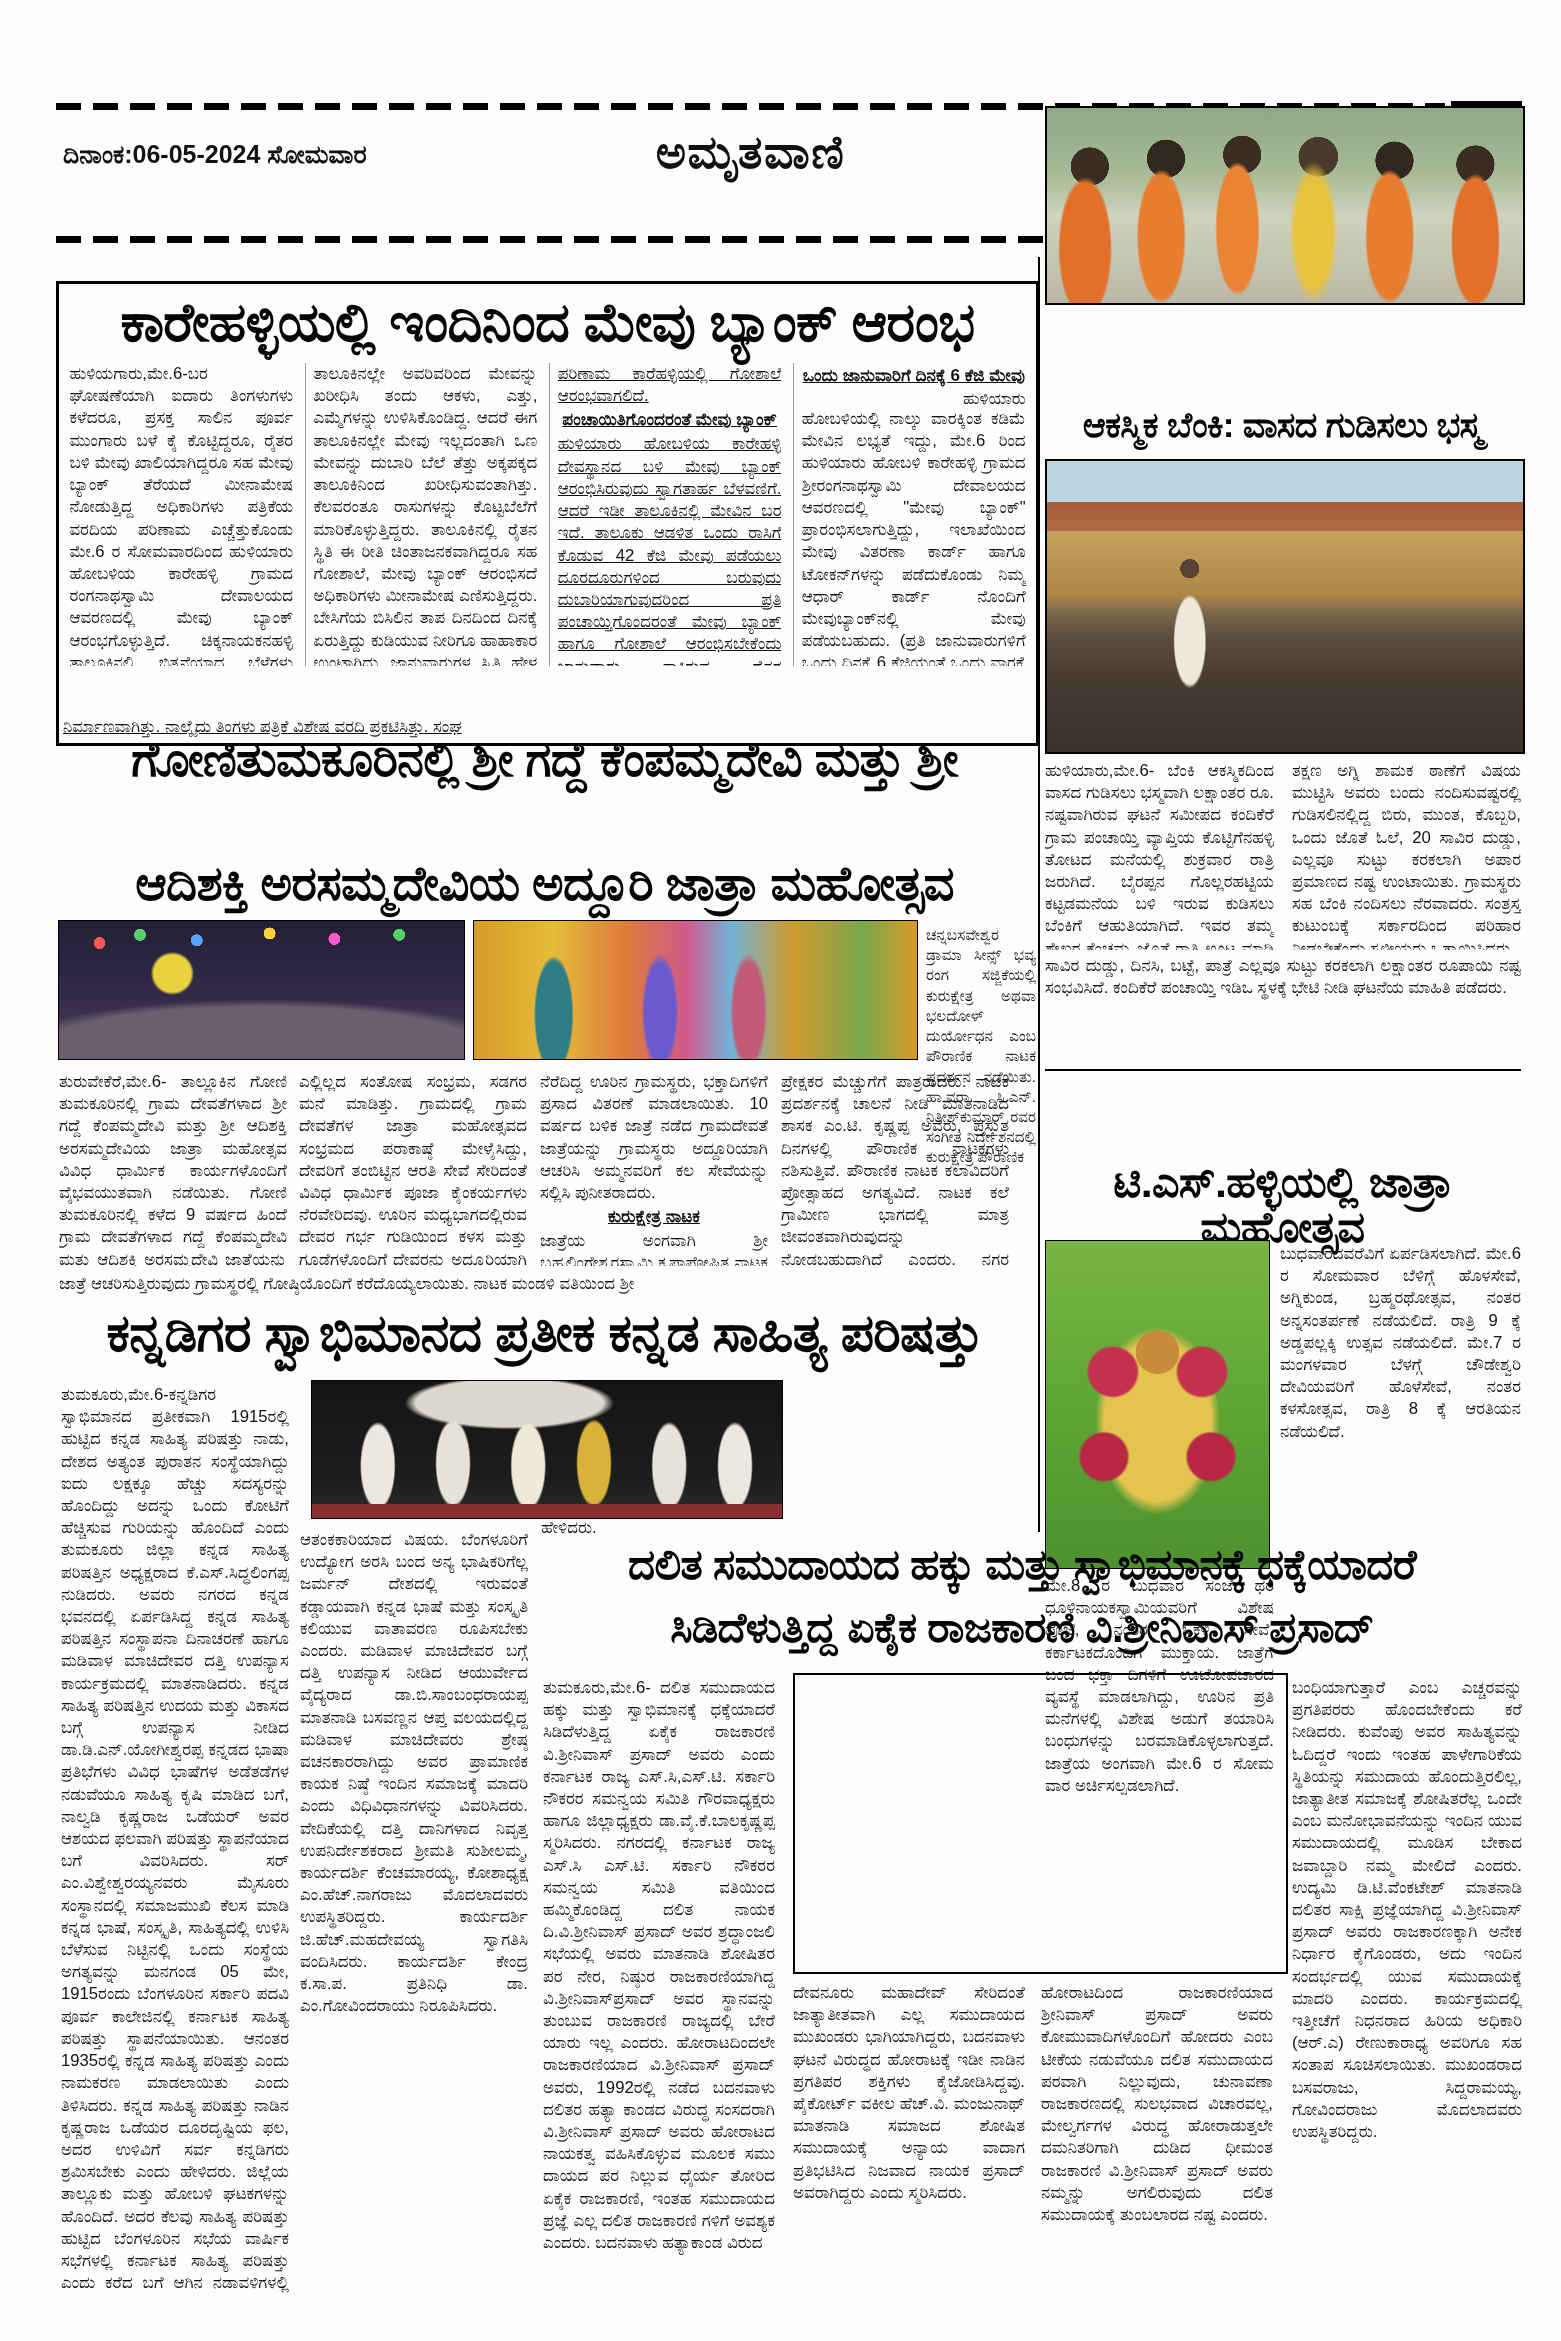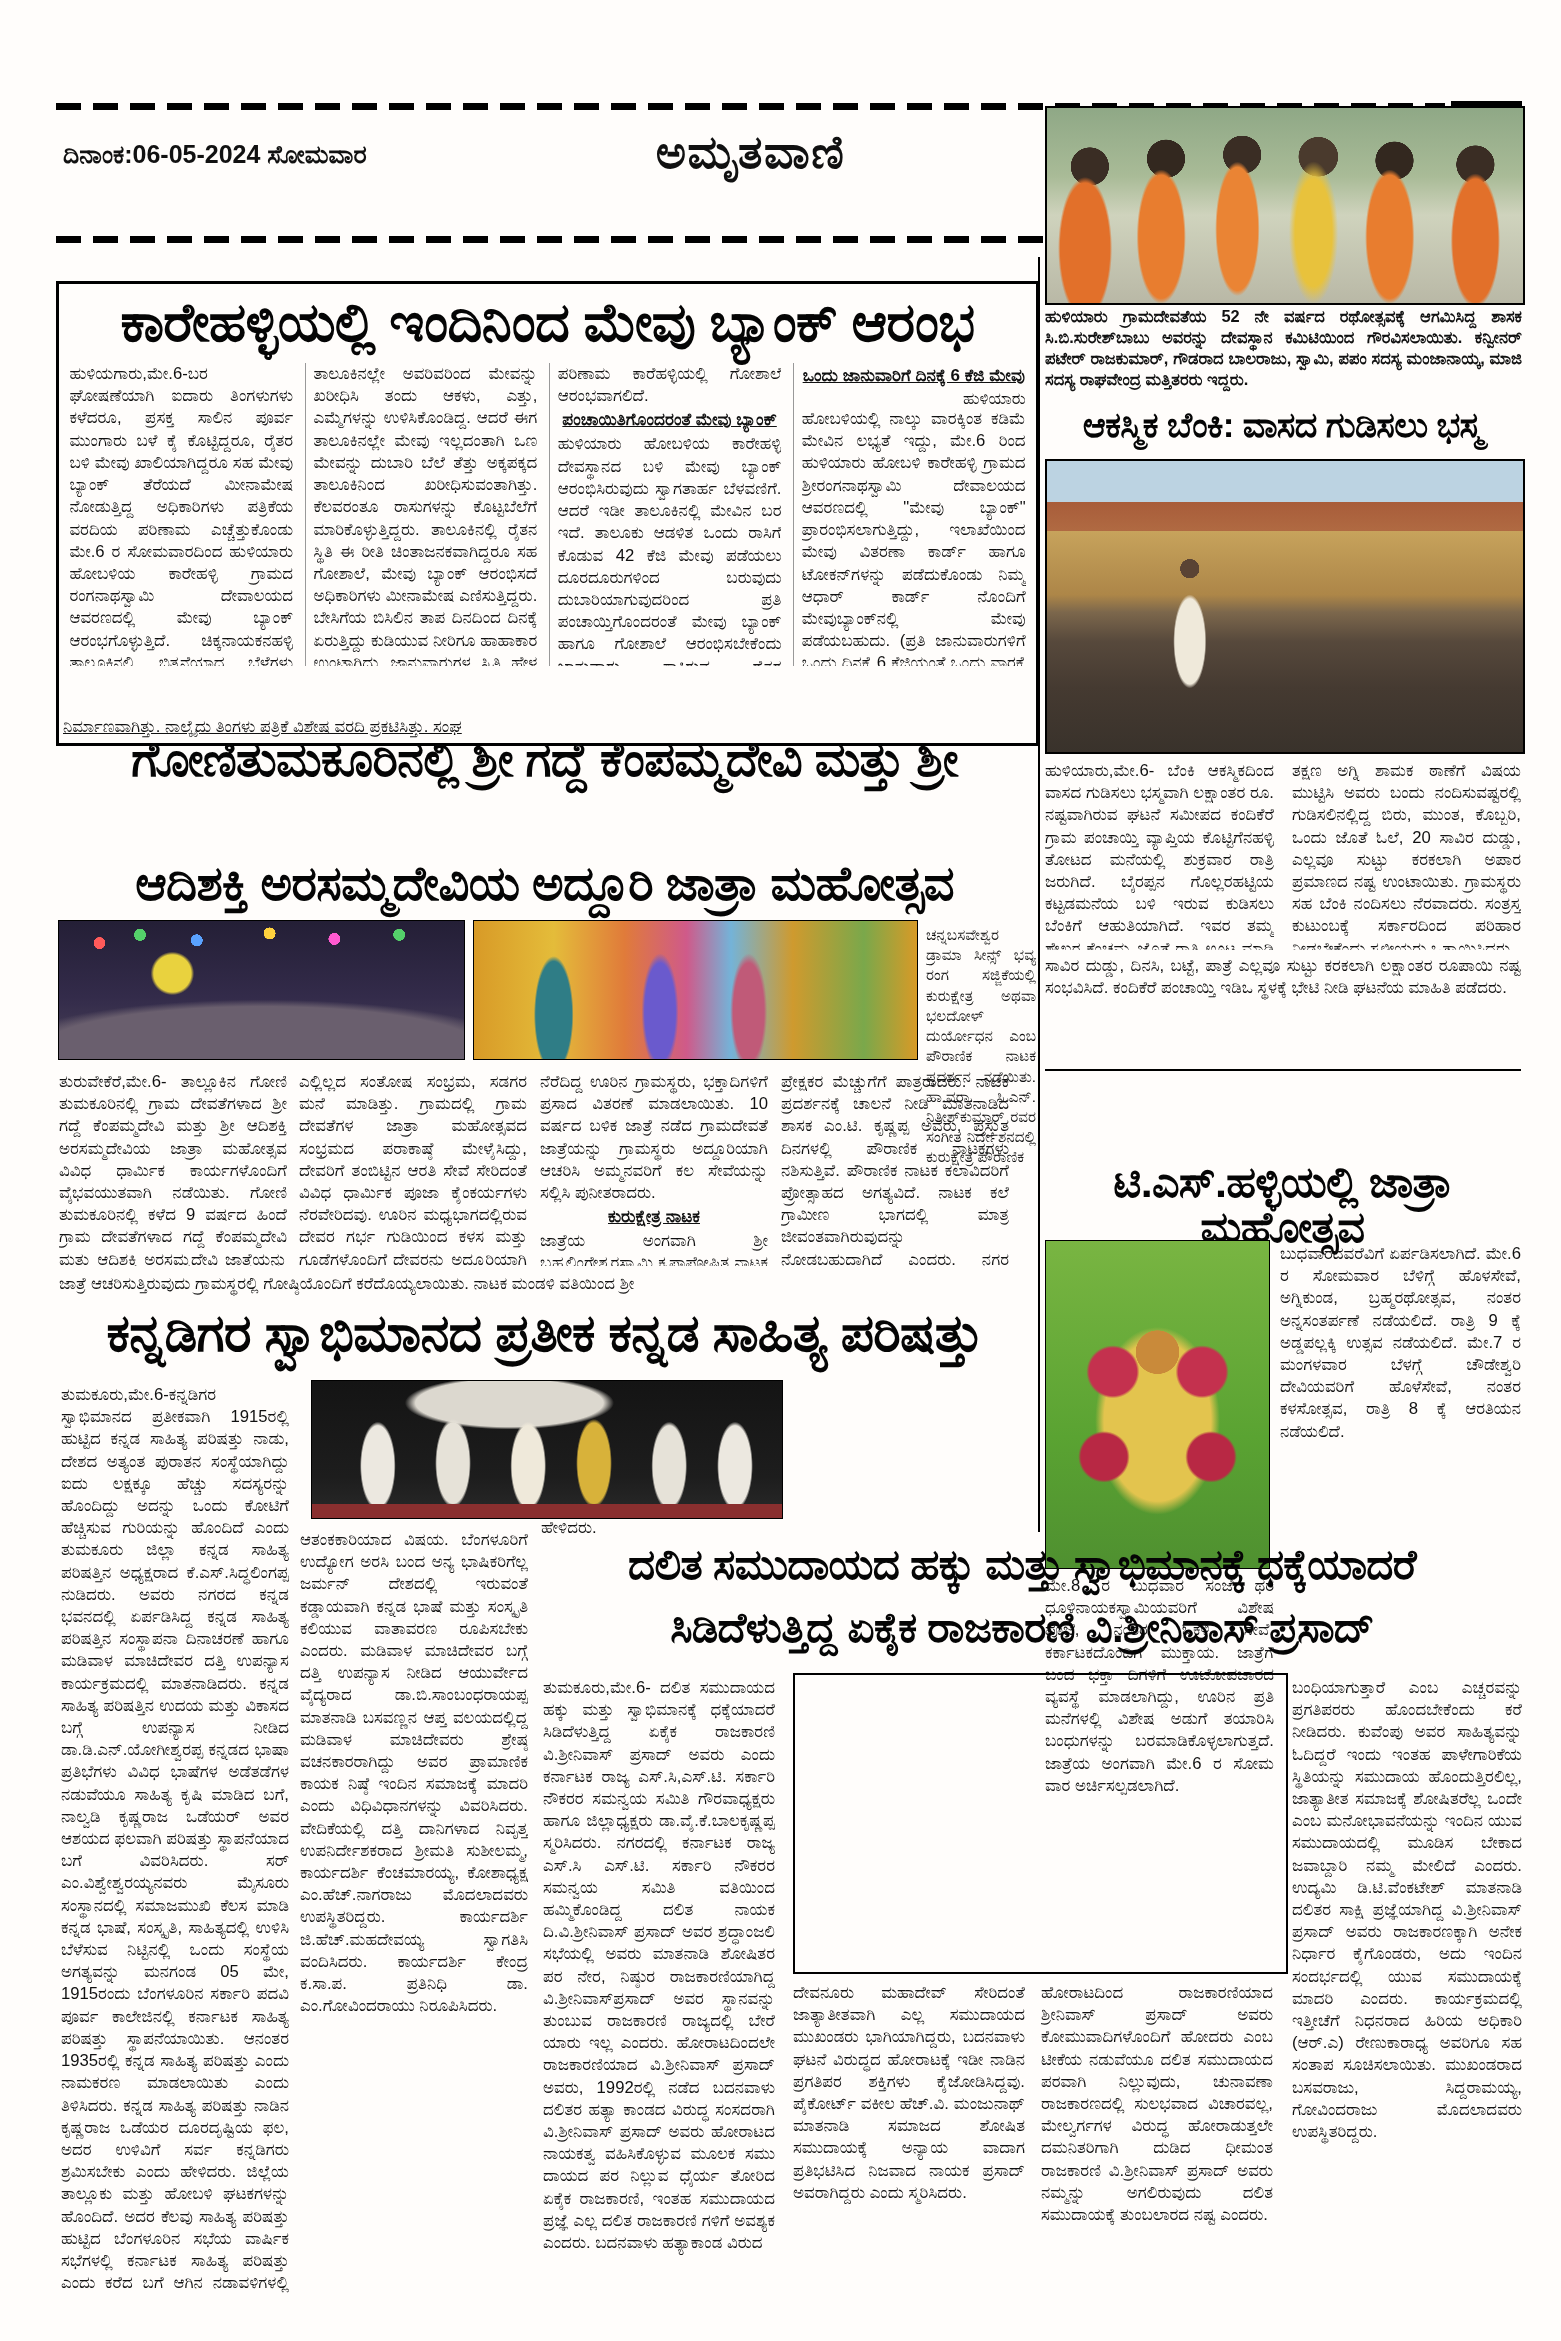--- a/index.html
+++ b/index.html
@@ -87,39 +87,38 @@
   <div class="abs" style="left:63px;top:140px;font-size:25px;font-weight:800;">ದಿನಾಂಕ:06-05-2024 ಸೋಮವಾರ</div>
   <div class="abs" style="left:56px;top:125px;width:1389px;text-align:center;font-size:46px;font-weight:900;letter-spacing:1.5px;">ಅಮೃತವಾಣಿ</div>
   <div class="abs" style="left:1451px;top:101px;width:71px;height:146px;background:#000;color:#fff;display:flex;align-items:center;justify-content:center;font-size:89px;font-weight:900;">3</div>
   <div class="abs dash" style="left:56px;top:236px;width:1389px;"></div>
 
   <div class="abs" style="left:56px;top:257px;width:977px;height:459px;border:3px solid #000;margin-top:24px;">
     <div class="hl" style="margin-top:10.4px;font-size:54px;">ಕಾರೇಹಳ್ಳಿಯಲ್ಲಿ ಇಂದಿನಿಂದ ಮೇವು ಬ್ಯಾಂಕ್ ಆರಂಭ</div>
     <div style="display:flex;gap:12px;padding:12px 10.4px 0 10.4px;height:303px;">
       <div class="bt" style="width:227px;height:100%;">ಹುಳಿಯಗಾರು,ಮೇ.6-ಬರ ಘೋಷಣೆಯಾಗಿ ಐದಾರು ತಿಂಗಳುಗಳು ಕಳೆದರೂ, ಪ್ರಸಕ್ತ ಸಾಲಿನ ಪೂರ್ವ ಮುಂಗಾರು ಬಳೆ ಕೈ ಕೊಟ್ಟಿದ್ದರೂ, ರೈತರ ಬಳಿ ಮೇವು ಖಾಲಿಯಾಗಿದ್ದರೂ ಸಹ ಮೇವು ಬ್ಯಾಂಕ್ ತೆರೆಯದೆ ಮೀನಾಮೇಷ ನೋಡುತ್ತಿದ್ದ ಅಧಿಕಾರಿಗಳು ಪತ್ರಿಕೆಯ ವರದಿಯ ಪರಿಣಾಮ ಎಚ್ಚೆತ್ತುಕೊಂಡು ಮೇ.6 ರ ಸೋಮವಾರದಿಂದ ಹುಳಿಯಾರು ಹೋಬಳಿಯ ಕಾರೇಹಳ್ಳಿ ಗ್ರಾಮದ ರಂಗನಾಥಸ್ವಾಮಿ ದೇವಾಲಯದ ಆವರಣದಲ್ಲಿ ಮೇವು ಬ್ಯಾಂಕ್ ಆರಂಭಗೊಳ್ಳುತ್ತಿದೆ. ಚಿಕ್ಕನಾಯಕನಹಳ್ಳಿ ತಾಲೂಕಿನಲ್ಲಿ ಬಿತ್ತನೆಯಾದ ಬೆಳೆಗಳು ವಿಫಲಗೊಂಡು ರೈತರು ಕಂಗಾಲಾಗಿದ್ದರು. ನಿರಂತರ ಮಳೆ ಕೊರತೆಯಿಂದ ಹಸಿರು ಮೇವು ಸಿಗದೆ ದುರಿತ ಮೇವು ಸಹ ಖಾಲಿಯಾಗಿ ದುಡ್ಡು ಕೊಟ್ಟೂ ಮೇವು ಸಿಗದ ಸ್ಥಿತಿ ನಿರ್ಮಾಣವಾಗಿತ್ತು. ನಾಲ್ಕೈದು ತಿಂಗಳು ಮೇವು ವಿಂಗಡಿಸುವ ಅನಿವಾರ್ಯ ಸ್ಥಿತಿ ನಿರ್ಮಾಣವಾಗಿತ್ತು.</div>
       <div class="bt" style="width:227px;height:100%;border-left:0.7px solid #999;padding-left:7.4px;">ತಾಲೂಕಿನಲ್ಲೇ ಅವರಿವರಿಂದ ಮೇವನ್ನು ಖರೀಧಿಸಿ ತಂದು ಆಕಳು, ಎತ್ತು, ಎಮ್ಮೆಗಳನ್ನು ಉಳಿಸಿಕೊಂಡಿದ್ದ. ಆದರೆ ಈಗ ತಾಲೂಕಿನಲ್ಲೇ ಮೇವು ಇಲ್ಲದಂತಾಗಿ ಒಣ ಮೇವನ್ನು ದುಬಾರಿ ಬೆಲೆ ತೆತ್ತು ಅಕ್ಕಪಕ್ಕದ ತಾಲೂಕಿನಿಂದ ಖರೀಧಿಸುವಂತಾಗಿತ್ತು. ಕೆಲವರಂತೂ ರಾಸುಗಳನ್ನು ಕೊಟ್ಟಬೆಲೆಗೆ ಮಾರಿಕೊಳ್ಳುತ್ತಿದ್ದರು. ತಾಲೂಕಿನಲ್ಲಿ ರೈತನ ಸ್ಥಿತಿ ಈ ರೀತಿ ಚಿಂತಾಜನಕವಾಗಿದ್ದರೂ ಸಹ ಗೋಶಾಲೆ, ಮೇವು ಬ್ಯಾಂಕ್ ಆರಂಭಿಸದೆ ಅಧಿಕಾರಿಗಳು ಮೀನಾಮೇಷ ಎಣಿಸುತ್ತಿದ್ದರು. ಬೇಸಿಗೆಯ ಬಿಸಿಲಿನ ತಾಪ ದಿನದಿಂದ ದಿನಕ್ಕೆ ಏರುತ್ತಿದ್ದು ಕುಡಿಯುವ ನೀರಿಗೂ ಹಾಹಾಕಾರ ಉಂಟಾಗಿದ್ದು ಜಾನುವಾರುಗಳ ಸ್ಥಿತಿ ಹೇಳ ತೀರದಾಗಿದೆ. ಅಧಿಕಾರಿಗಳ ಈ ನಿರ್ಲಕ್ಷ್ಯ ಧೋರಣೆಗೆ ಸಾಕಷ್ಟು ಟೀಕೆ ವ್ಯಕ್ತವಾದ ಬಗ್ಗೆ ಪತ್ರಿಕೆ ವಿಶೇಷ ವರದಿ ಪ್ರಕಟಿಸಿತ್ತು.</div>
-      <div style="width:227px;height:100%;border-left:0.7px solid #999;padding-left:7.4px;overflow:hidden;">
+      <div style="width:227px;height:100%;border-left:0.7px solid #999;padding-left:7.4px;overflow:hidden;text-decoration:underline;">
         <div class="bt">ಪರಿಣಾಮ ಕಾರೆಹಳ್ಳಿಯಲ್ಲಿ ಗೋಶಾಲೆ ಆರಂಭವಾಗಲಿದೆ.</div>
         <div class="subhead">ಪಂಚಾಯಿತಿಗೊಂದರಂತೆ ಮೇವು ಬ್ಯಾಂಕ್</div>
         <div class="bt">ಹುಳಿಯಾರು ಹೋಬಳಿಯ ಕಾರೇಹಳ್ಳಿ ದೇವಸ್ಥಾನದ ಬಳಿ ಮೇವು ಬ್ಯಾಂಕ್ ಆರಂಭಿಸಿರುವುದು ಸ್ವಾಗತಾರ್ಹ ಬೆಳವಣಿಗೆ. ಆದರೆ ಇಡೀ ತಾಲೂಕಿನಲ್ಲಿ ಮೇವಿನ ಬರ ಇದೆ. ತಾಲೂಕು ಆಡಳಿತ ಒಂದು ರಾಸಿಗೆ ಕೊಡುವ 42 ಕೆಜಿ ಮೇವು ಪಡೆಯಲು ದೂರದೂರುಗಳಿಂದ ಬರುವುದು ದುಬಾರಿಯಾಗುವುದರಿಂದ ಪ್ರತಿ ಪಂಚಾಯ್ತಿಗೊಂದರಂತೆ ಮೇವು ಬ್ಯಾಂಕ್ ಹಾಗೂ ಗೋಶಾಲೆ ಆರಂಭಿಸಬೇಕೆಂದು ಜಾನುವಾರು ಸಾಕಿರುವ ರೈತರ ಒತ್ತಾಯವಾಗಿದೆ. ಅಲ್ಲದೆ ಒಂದು ಜಾನುವಾರಿಗೆ ಕನಿಷ್ಠ ಒಂದು ವಾರಕ್ಕೆ ಸಾಕಾಗುವಷ್ಟು ಮೇವು ವಿತರಿಸಿದರೆ ಮಾತ್ರ ಅನುಕೂಲ ಆಗುವುದು ಎಂಬುದು ರೈತರ ಪರದಾಟವಾಗಿದೆ. ತಪ್ಪಿಸಬೇಕು.</div>
       </div>
       <div style="width:227px;height:100%;border-left:0.7px solid #999;padding-left:7.4px;overflow:hidden;">
         <div class="subhead">ಒಂದು ಜಾನುವಾರಿಗೆ ದಿನಕ್ಕೆ 6 ಕೆಜಿ ಮೇವು</div>
         <div style="text-align:right;font-size:16.4px;">ಹುಳಿಯಾರು</div>
         <div class="bt">ಹೋಬಳಿಯಲ್ಲಿ ನಾಲ್ಕು ವಾರಕ್ಕಿಂತ ಕಡಿಮೆ ಮೇವಿನ ಲಭ್ಯತೆ ಇದ್ದು, ಮೇ.6 ರಿಂದ ಹುಳಿಯಾರು ಹೋಬಳಿ ಕಾರೇಹಳ್ಳಿ ಗ್ರಾಮದ ಶ್ರೀರಂಗನಾಥಸ್ವಾಮಿ ದೇವಾಲಯದ ಆವರಣದಲ್ಲಿ "ಮೇವು ಬ್ಯಾಂಕ್" ಪ್ರಾರಂಭಿಸಲಾಗುತ್ತಿದ್ದು, ಇಲಾಖೆಯಿಂದ ಮೇವು ವಿತರಣಾ ಕಾರ್ಡ್ ಹಾಗೂ ಟೋಕನ್‌ಗಳನ್ನು ಪಡೆದುಕೊಂಡು ನಿಮ್ಮ ಆಧಾರ್ ಕಾರ್ಡ್ ನೊಂದಿಗೆ ಮೇವುಬ್ಯಾಂಕ್‌ನಲ್ಲಿ ಮೇವು ಪಡೆಯಬಹುದು. (ಪ್ರತಿ ಜಾನುವಾರುಗಳಿಗೆ ಒಂದು ದಿನಕ್ಕೆ 6 ಕೆಜಿಯಂತೆ ಒಂದು ವಾರಕ್ಕೆ ಬೇಕಾಗುವಷ್ಟು ಮೇವನ್ನು ವಿತರಿಸಲು ತಯಾರುಮಾಡಿಕೊಳ್ಳಲಾಗಿರುತ್ತದೆ).</div>
 
       </div>
     </div>
     <div class="bt" style="position:absolute;left:4px;bottom:4.5px;width:595px;white-space:nowrap;overflow:hidden;text-decoration:underline;">ನಿರ್ಮಾಣವಾಗಿತ್ತು. ನಾಲ್ಕೈದು ತಿಂಗಳು  ಪತ್ರಿಕೆ ವಿಶೇಷ ವರದಿ ಪ್ರಕಟಿಸಿತ್ತು.  ಸಂಘ</div>
   </div>
 
   <div class="abs vrule" style="left:1038px;top:257px;height:1275px;"></div>
 
   <div class="abs photo ph-felicitation" style="left:1045px;top:106px;width:476px;height:195px;"></div>
-  <div class="abs caption" style="left:1045px;top:306px;width:477px;">ಹುಳಿಯಾರು ಗ್ರಾಮದೇವತೆಯ 52 ನೇ ವರ್ಷದ ರಥೋತ್ಸವಕ್ಕೆ ಆಗಮಿಸಿದ್ದ ಶಾಸಕ ಸಿ.ಬಿ.ಸುರೇಶ್‌ಬಾಬು ಅವರನ್ನು ದೇವಸ್ಥಾನ ಕಮಿಟಿಯಿಂದ ಗೌರವಿಸಲಾಯಿತು. ಕನ್ವೀನರ್ ಪಟೇರ್ ರಾಜಕುಮಾರ್, ಗೌಡರಾದ ಬಾಲರಾಜು, ಸ್ವಾಮಿ, ಪಪಂ ಸದಸ್ಯ ಮಂಜಾನಾಯ್ಕ, ಮಾಜಿ ಸದಸ್ಯ ರಾಘವೇಂದ್ರ ಮತ್ತಿತರರು ಇದ್ದರು.</div>
 
   <div class="abs hl" style="left:1041px;top:407px;width:483px;font-size:35px;">ಆಕಸ್ಮಿಕ ಬೆಂಕಿ: ವಾಸದ ಗುಡಿಸಲು ಭಸ್ಮ</div>
   <div class="abs photo ph-fire" style="left:1045px;top:459px;width:476px;height:291px;"></div>
   <div class="abs bt" style="left:1045px;top:760px;width:229px;height:190px;">ಹುಳಿಯಾರು,ಮೇ.6- ಬೆಂಕಿ ಆಕಸ್ಮಿಕದಿಂದ ವಾಸದ ಗುಡಿಸಲು ಭಸ್ಮವಾಗಿ ಲಕ್ಷಾಂತರ ರೂ. ನಷ್ಟವಾಗಿರುವ ಘಟನೆ ಸಮೀಪದ ಕಂದಿಕೆರೆ ಗ್ರಾಮ ಪಂಚಾಯ್ತಿ ವ್ಯಾಪ್ತಿಯ ಕೊಟ್ಟಿಗೆನಹಳ್ಳಿ ತೋಟದ ಮನೆಯಲ್ಲಿ ಶುಕ್ರವಾರ ರಾತ್ರಿ ಜರುಗಿದೆ. ಬೈರಪ್ಪನ ಗೊಲ್ಲರಹಟ್ಟಿಯ ಕಟ್ಟಡಮನೆಯ ಬಳಿ ಇರುವ ಕುಡಿಸಲು ಬೆಂಕಿಗೆ ಆಹುತಿಯಾಗಿದೆ. ಇವರ ತಮ್ಮ ಶೇಖರ ಕೆಂಚಮ್ಮ ಜೊತೆ ರಾತ್ರಿ ಊಟ ಮಾಡಿ ಮಲಗಿದ್ದಾಗ ಹುಲ್ಲಿನ ಬಣವೆಗೆ ಬೆಂಕಿ ತಗುಲಿ ಹೊತ್ತಿ ಉರಿಯಲಾರಂಭಿಸಿತು. ಮನೆಯ ವಸ್ತುಗಳು ಸುಟ್ಟು ಬೆಂಕಿ ನಂದಿಸಲು ಇಬ್ಬರೂ ಪ್ರಯತ್ನಿಸಿದರೂ ಸಾಧ್ಯವಾಗಲಿಲ್ಲ.</div>
   <div class="abs bt" style="left:1292px;top:760px;width:229px;height:190px;">ತಕ್ಷಣ ಅಗ್ನಿ ಶಾಮಕ ಠಾಣೆಗೆ ವಿಷಯ ಮುಟ್ಟಿಸಿ ಅವರು ಬಂದು ನಂದಿಸುವಷ್ಟರಲ್ಲಿ ಗುಡಿಸಲಿನಲ್ಲಿದ್ದ ಬಿರು, ಮುಂತ, ಕೊಬ್ಬರಿ, ಒಂದು ಜೊತೆ ಓಲೆ, 20 ಸಾವಿರ ದುಡ್ಡು, ಎಲ್ಲವೂ ಸುಟ್ಟು ಕರಕಲಾಗಿ ಅಪಾರ ಪ್ರಮಾಣದ ನಷ್ಟ ಉಂಟಾಯಿತು. ಗ್ರಾಮಸ್ಥರು ಸಹ ಬೆಂಕಿ ನಂದಿಸಲು ನೆರವಾದರು. ಸಂತ್ರಸ್ತ ಕುಟುಂಬಕ್ಕೆ ಸರ್ಕಾರದಿಂದ ಪರಿಹಾರ ನೀಡಬೇಕೆಂದು ಸ್ಥಳೀಯರು ಒತ್ತಾಯಿಸಿದರು.</div>
   <div class="abs bt" style="left:1045px;top:955px;width:476px;height:98px;">ಸಾವಿರ ದುಡ್ಡು, ದಿನಸಿ, ಬಟ್ಟೆ, ಪಾತ್ರೆ ಎಲ್ಲವೂ ಸುಟ್ಟು ಕರಕಲಾಗಿ ಲಕ್ಷಾಂತರ ರೂಪಾಯಿ ನಷ್ಟ ಸಂಭವಿಸಿದೆ. ಕಂದಿಕೆರೆ ಪಂಚಾಯ್ತಿ ಇಡಿಒ ಸ್ಥಳಕ್ಕೆ ಭೇಟಿ ನೀಡಿ ಘಟನೆಯ ಮಾಹಿತಿ ಪಡೆದರು.</div>
   <div class="abs hrule" style="left:1045px;top:1069px;width:476px;"></div>
 
   <div class="abs hl" style="left:56px;top:735px;width:977px;font-size:48px;">ಗೋಣಿತುಮಕೂರಿನಲ್ಲಿ ಶ್ರೀ ಗದ್ದೆ ಕೆಂಪಮ್ಮದೇವಿ ಮತ್ತು ಶ್ರೀ</div>
   <div class="abs hl" style="left:56px;top:819px;width:977px;font-size:48px;margin-top:40px;">ಆದಿಶಕ್ತಿ ಅರಸಮ್ಮದೇವಿಯ ಅದ್ದೂರಿ ಜಾತ್ರಾ ಮಹೋತ್ಸವ</div>

